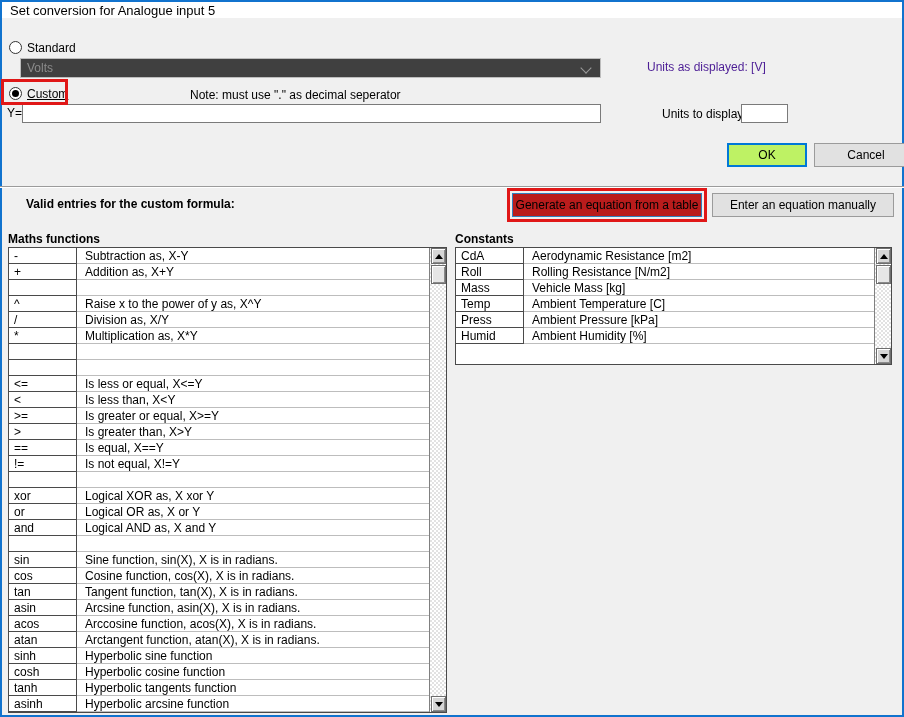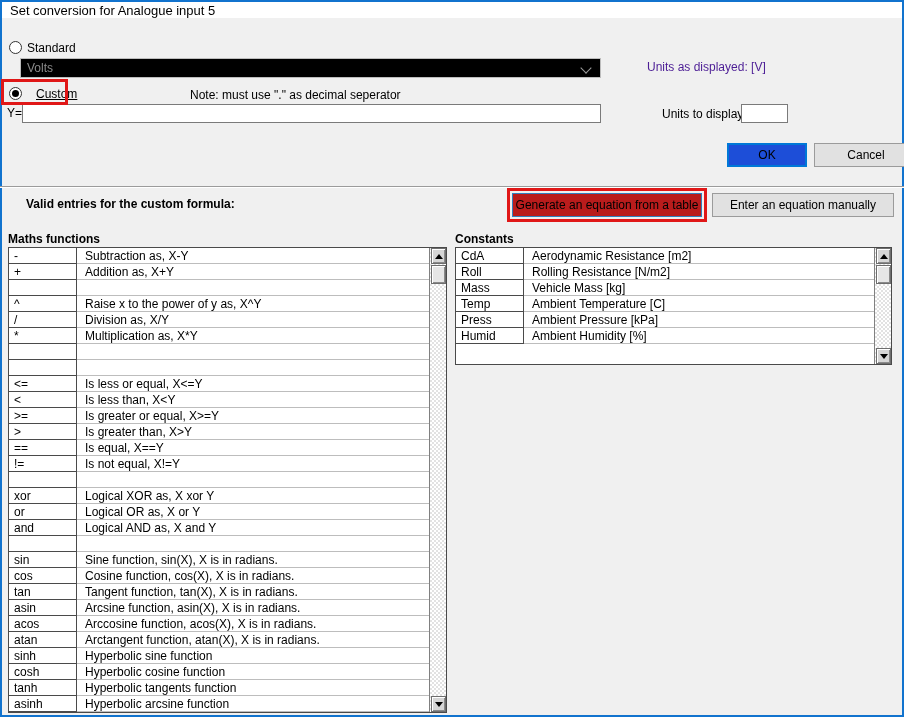--- a/index.html
+++ b/index.html
@@ -25,41 +25,41 @@
   }
   .radio.checked::after {
     content:""; position:absolute; left:2px; top:2px; width:7px; height:7px;
     border-radius:50%; background:#000;
   }
   .radio-label { position:absolute; font-size:12px; color:#000; }
 
   
   .combo-disabled {
     position:absolute; left:20px; top:58px; width:581px; height:20px;
-    background:#000000; border:1px solid #bdbdbd; color:#8b8b8b;
+    background:#404040; border:1px solid #bdbdbd; color:#8b8b8b;
     display:flex; align-items:center; padding-left:6px; font-size:12px;
   }
   .combo-chevron {
     position:absolute; right:10px; top:5px; width:8px; height:8px;
     border-right:1px solid #9a9a9a; border-bottom:1px solid #9a9a9a;
     transform:rotate(45deg); transform-origin:center;
   }
 
   .gray-text { color:#4c1d95; }
 
   .textbox {
     position:absolute; background:#fff; border:1px solid #7a7a7a;
     font-family:"Liberation Sans", sans-serif; font-size:12px; padding:0 4px;
   }
 
   .btn {
     position:absolute; display:flex; align-items:center; justify-content:center;
     font-size:12px; color:#000; cursor:default;
   }
-  .btn-default { background:#1d4ed8; border:2px solid #0078d7; }
+  .btn-default { background:#bef264; border:2px solid #0078d7; }
   .btn-normal  { background:#e1e1e1; border:1px solid #9b9b9b; }
   .btn-focusblue { background:#b91c1c; border:1px solid #2f80c0; }
 
   .sep {
     position:absolute; left:0; top:186px; width:904px; height:2px;
     border-top:1px solid #9b9b9b; border-bottom:1px solid #ffffff;
   }
   .bold { font-weight:bold; }
 
   .red-annot {
@@ -117,21 +117,21 @@
   <span class="radio-label" style="left:27px; top:41px;">Standard</span>
 
   <div class="combo-disabled">
     <span>Volts</span>
     <span class="combo-chevron"></span>
   </div>
 
   <span class="abs gray-text" style="left:647px; top:60px;">Units as displayed: [V]</span>
 
   <span class="radio checked" style="left:9px; top:87px;"></span>
-  <span class="radio-label" style="left:36px; top:87px;text-decoration:underline;">Custom</span>
+  <span class="radio-label" style="left:27px; top:87px;text-decoration:underline;">Custom</span>
   <div class="red-annot" style="left:1px; top:79px; width:67px; height:26px;"></div>
 
   <span class="abs" style="left:190px; top:88px;">Note: must use "." as decimal seperator</span>
 
   <span class="abs" style="left:7px; top:106px;">Y=</span>
   <input class="textbox" style="left: 22px; top: 104px; width: 579px; height: 19px;" type="text" value="">
 
   <span class="abs" style="left:662px; top:107px;">Units to display:</span>
   <input class="textbox" style="left: 741px; top: 104px; width: 47px; height: 19px;" type="text" value="">
 

